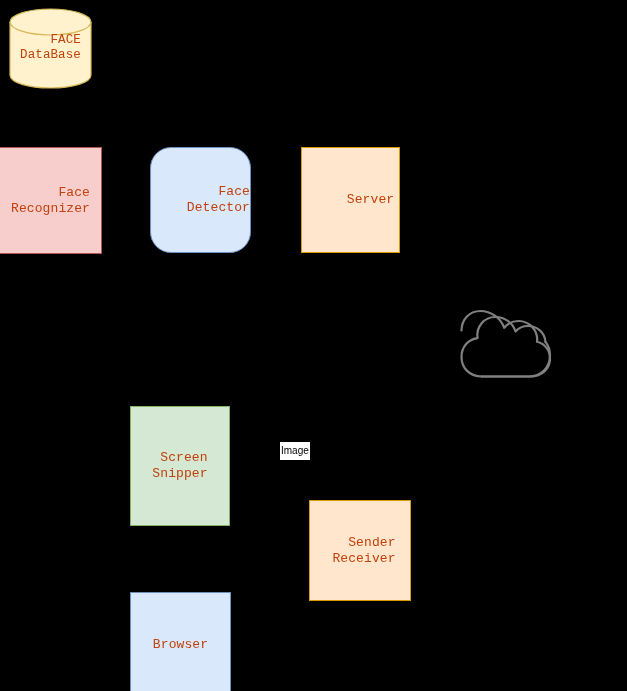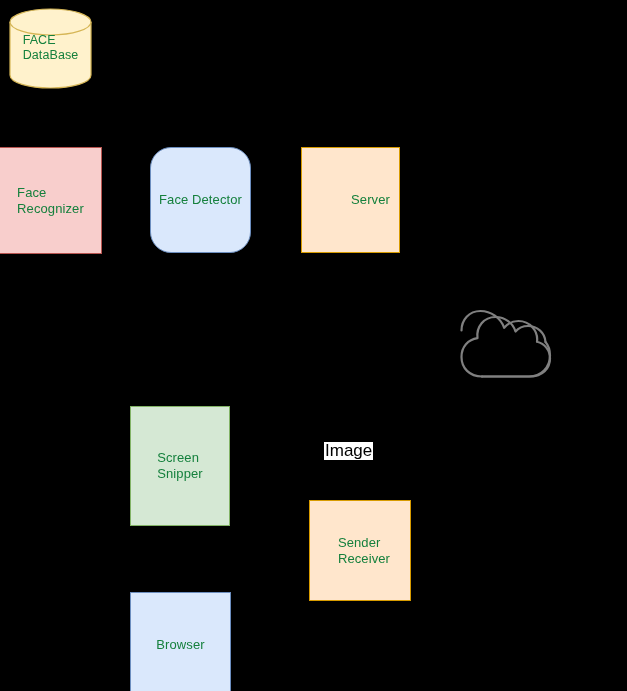--- a/index.html
+++ b/index.html
@@ -15,26 +15,27 @@
     background: #000000;
     overflow: hidden;
     font-family: "Liberation Sans", sans-serif;
   }
   .node {
     position: absolute;
     box-sizing: border-box;
     display: flex;
     align-items: center;
     justify-content: center;
-    text-align: left;
-    color: #15803d;
+    text-align: right;
+    color: #c2410c;
     font-size: 13px;
     line-height: 16px;
     letter-spacing: 0.1px;
     white-space: pre-line;
+    font-family: Liberation Mono, monospace;
   }
   .box {
     border-width: 1px;
     border-style: solid;
   }
 
   
   #node-face-database {
     left: 9px;  top: 8px;  width: 83px; height: 81px;
     border: none;
@@ -84,26 +85,25 @@
     left: 0; top: 0;
     width: 100%; height: 100%;
   }
 
   #label-image {
     position: absolute;
     left: 280px;
     top: 442px;
     background: #ffffff;
     color: #000000;
-    font-size: 17px;
+    font-size: 10px;
     line-height: 18px;
     padding: 0 1px;
     font-family: "Liberation Sans", sans-serif;
     white-space: nowrap;
-    margin-left: 44px;
   }
 </style>
 </head>
 <body>
 
 <div id="canvas">
 
   <div class="node" id="node-face-database">
     <svg class="cylinder-svg" viewBox="0 0 83 81" preserveAspectRatio="none">
       <path d="M 1 14 L 1 67 C 1 74.7 19.4 80 41.5 80 C 63.6 80 82 74.7 82 67 L 82 14" fill="#fff2cc" stroke="#d6b656" stroke-width="1.2"></path>

